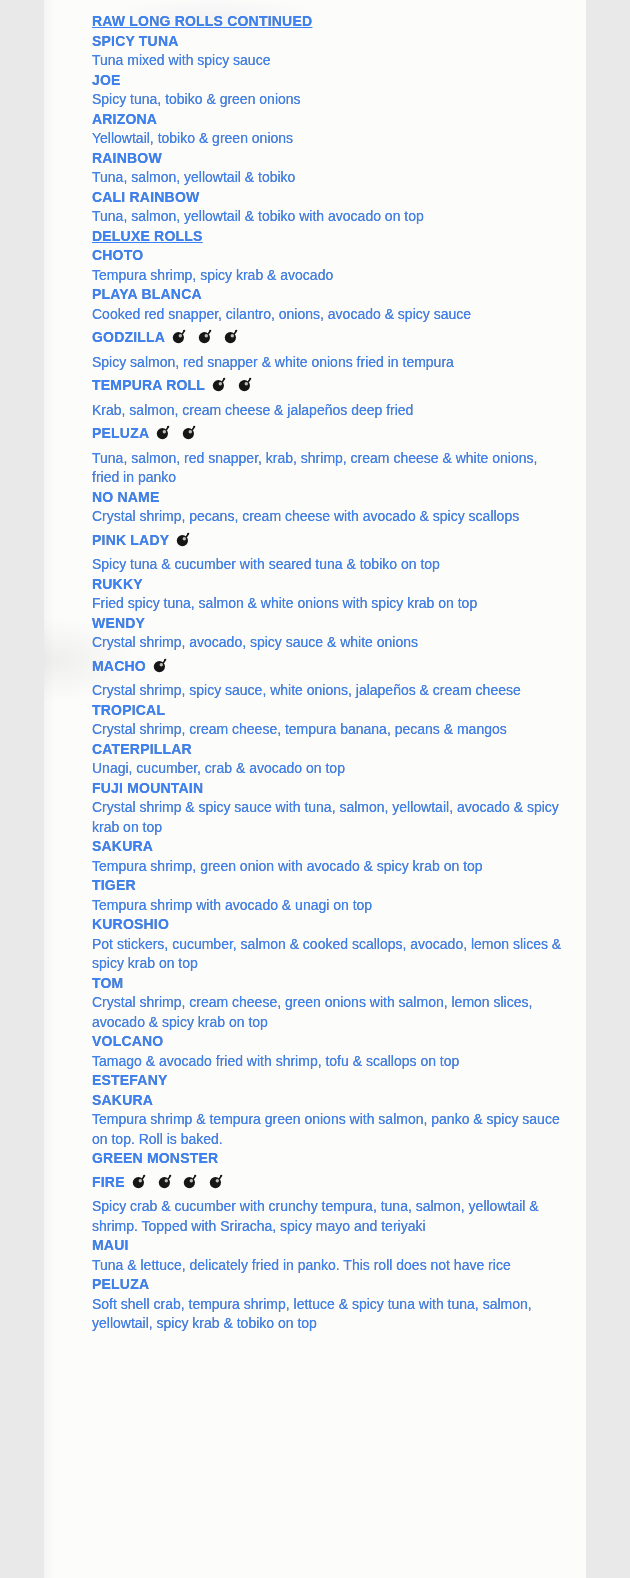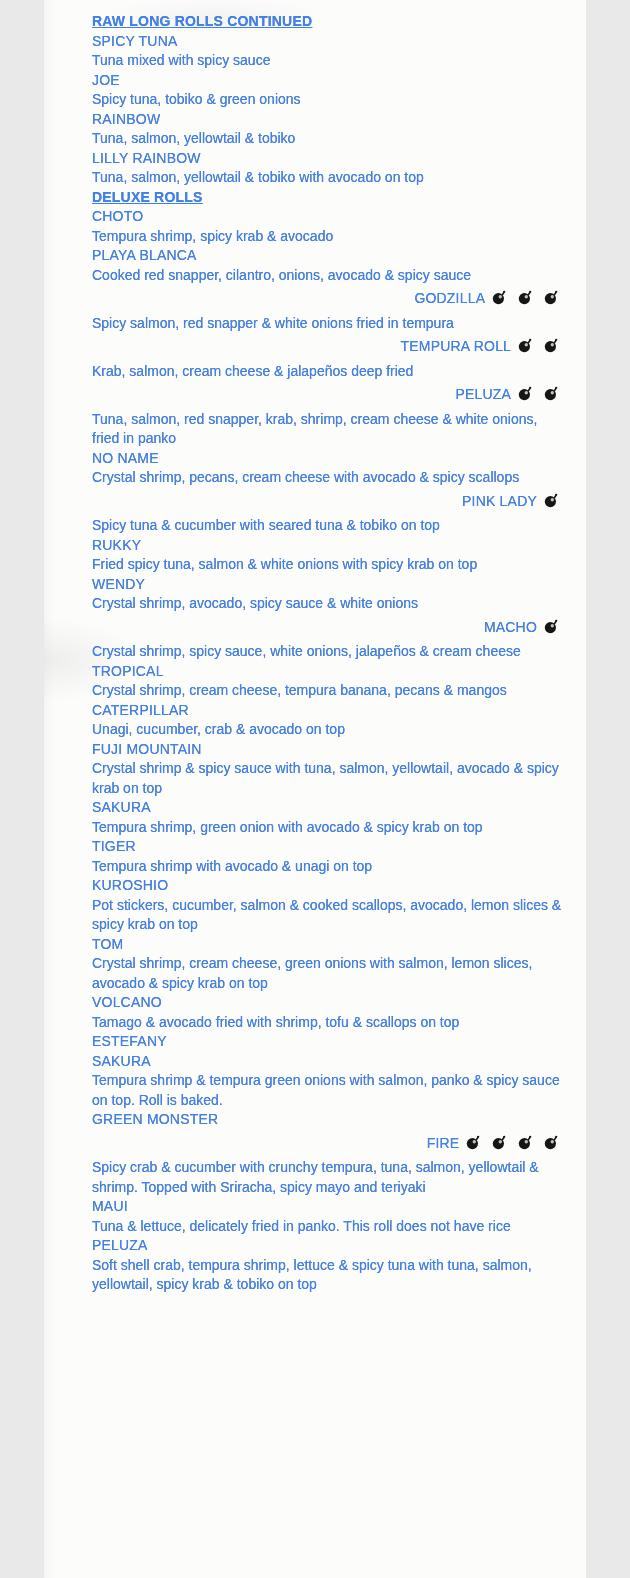--- a/index.html
+++ b/index.html
@@ -30,23 +30,23 @@
   .section-title{
     margin:0;
     font-size:14px;
     font-weight:700;
     letter-spacing:.2px;
     text-decoration:underline;
     line-height:19.5px;
   }
   .menu-item{position:relative;}
   .item-head{position:relative;white-space:nowrap;}
-  .item-head.has-bombs{margin:4px 0 3px;text-align:right;}
+  .item-head.has-bombs{margin:4px 0 3px;}
   .item-name{
-    font-weight:400;
+    font-weight:700;
     letter-spacing:.2px;
   }
   .bombs{display:inline-block;vertical-align:-2px;margin-left:7px;}
   .bomb{display:inline-block;margin-right:7px;}
   .item-price{
     position:absolute;
     left:499px;top:0;
     font-weight:700;
     font-size:19px;
   }
@@ -75,32 +75,39 @@
   </div>
 
   <div class="menu-item">
     <div class="item-head">
       <span class="item-name">JOE</span>
       <span class="item-price">9</span>
     </div>
     <p class="item-desc">Spicy tuna, tobiko &amp; green onions</p>
   </div>
 
+  <div class="menu-item">
+    <div class="item-head">
+      <span class="item-name">ARIZONA</span>
+      <span class="item-price">8</span>
+    </div>
+    <p class="item-desc">Yellowtail, tobiko &amp; green onions</p>
+  </div>
 
   <div class="menu-item">
     <div class="item-head">
       <span class="item-name">RAINBOW</span>
       <span class="item-price">9</span>
     </div>
     <p class="item-desc">Tuna, salmon, yellowtail &amp; tobiko</p>
   </div>
 
   <div class="menu-item">
     <div class="item-head">
-      <span class="item-name">LILLY RAINBOW</span>
+      <span class="item-name">CALI RAINBOW</span>
       <span class="item-price">10</span>
     </div>
     <p class="item-desc">Tuna, salmon, yellowtail &amp; tobiko with avocado on top</p>
   </div>
 </div>
   </section>
 
   <section class="menu-section">
     <h2 class="section-title">DELUXE ROLLS</h2>
     <div class="section-items">

